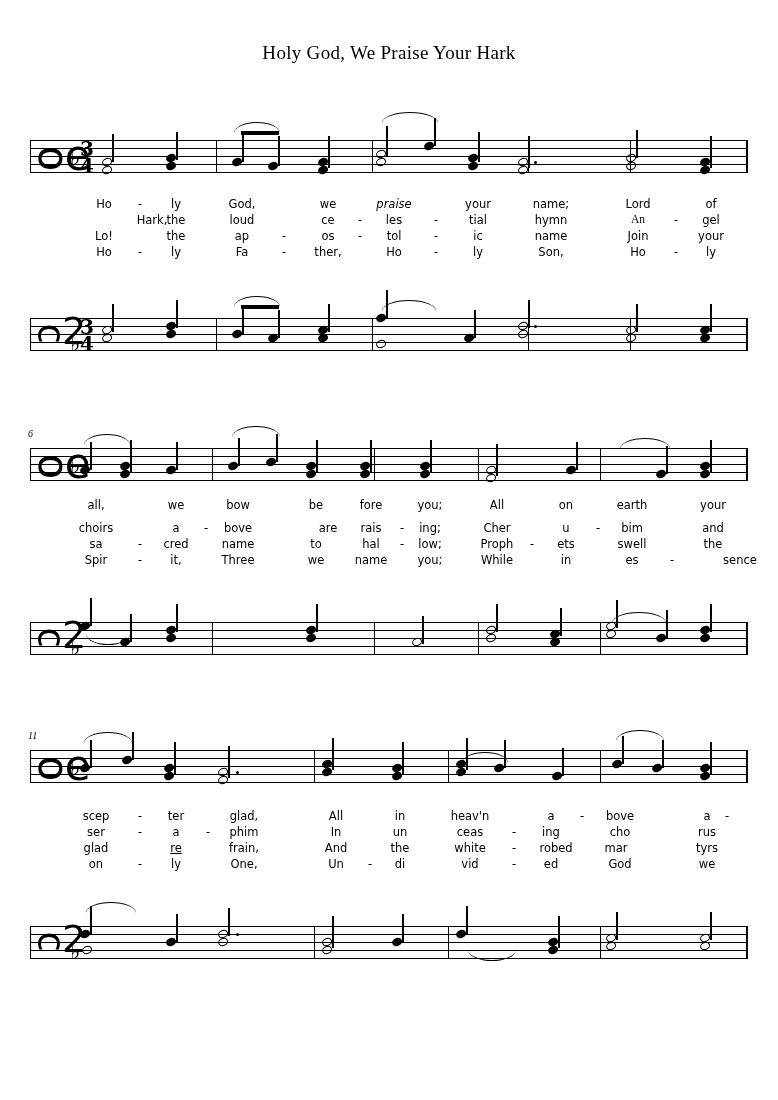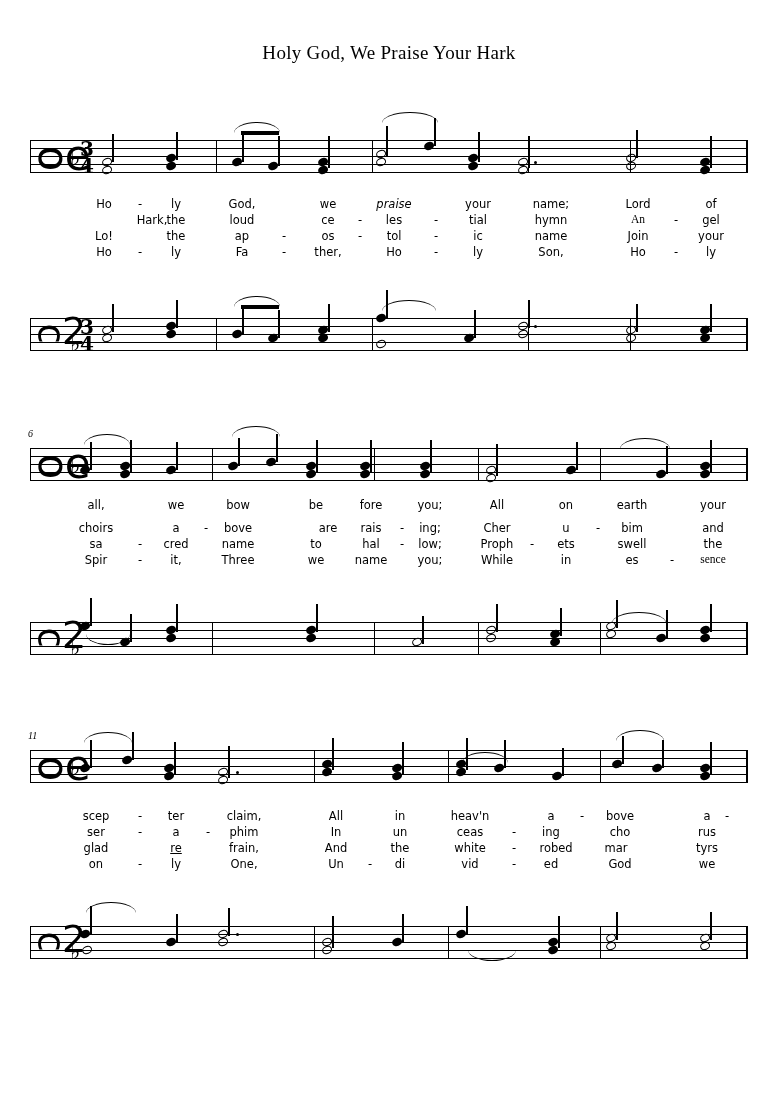--- a/index.html
+++ b/index.html
@@ -449,21 +449,21 @@
       <span class="hyph" style="left:140px;">-</span>
       <span class="syl" style="left:176px;">it,</span>
       <span class="syl" style="left:238px;">Three</span>
       <span class="syl" style="left:316px;">we</span>
       <span class="syl" style="left:371px;">name</span>
       <span class="syl" style="left:430px;">you;</span>
       <span class="syl" style="left:497px;">While</span>
       <span class="syl" style="left:566px;">in</span>
       <span class="syl" style="left:632px;">es</span>
       <span class="hyph" style="left:672px;">-</span>
-      <span class="syl" style="left:713px;font-family:Liberation Serif, serif;">sence</span>
+      <span class="syl" style="left:740px;">sence</span>
     </div>
 
     <div class="staff" style="left:30px; top:622px; width:718px;">
       <div class="ln"></div>
         <div class="ln"></div>
         <div class="ln"></div>
         <div class="ln"></div>
         <div class="ln"></div>
     </div>
     <div class="bar" style="left:30px; top:622px; height:33px;"></div>
@@ -575,21 +575,21 @@
     <div class="slur" style="left:616px; top:730px; width:48px;"></div>
 
     <div class="note" style="left:700px; top:764px;"></div>
     <div class="note" style="left:700px; top:772px;"></div>
     <div class="stem" style="left:710px; top:742px; height:32px;"></div>
 
     <div class="lyric-line" style="top:809px;">
       <span class="syl" style="left:96px;">scep</span>
       <span class="hyph" style="left:140px;">-</span>
       <span class="syl" style="left:176px;">ter</span>
-      <span class="syl" style="left:244px;">claim,</span>
+      <span class="syl" style="left:244px;">glad,</span>
       <span class="syl" style="left:336px;">All</span>
       <span class="syl" style="left:400px;">in</span>
       <span class="syl" style="left:470px;">heav'n</span>
       <span class="syl" style="left:551px;">a</span>
       <span class="hyph" style="left:582px;">-</span>
       <span class="syl" style="left:620px;">bove</span>
       <span class="syl" style="left:707px;">a</span>
       <span class="hyph" style="left:727px;">-</span>
     </div>
     <div class="lyric-line" style="top:825px;">

